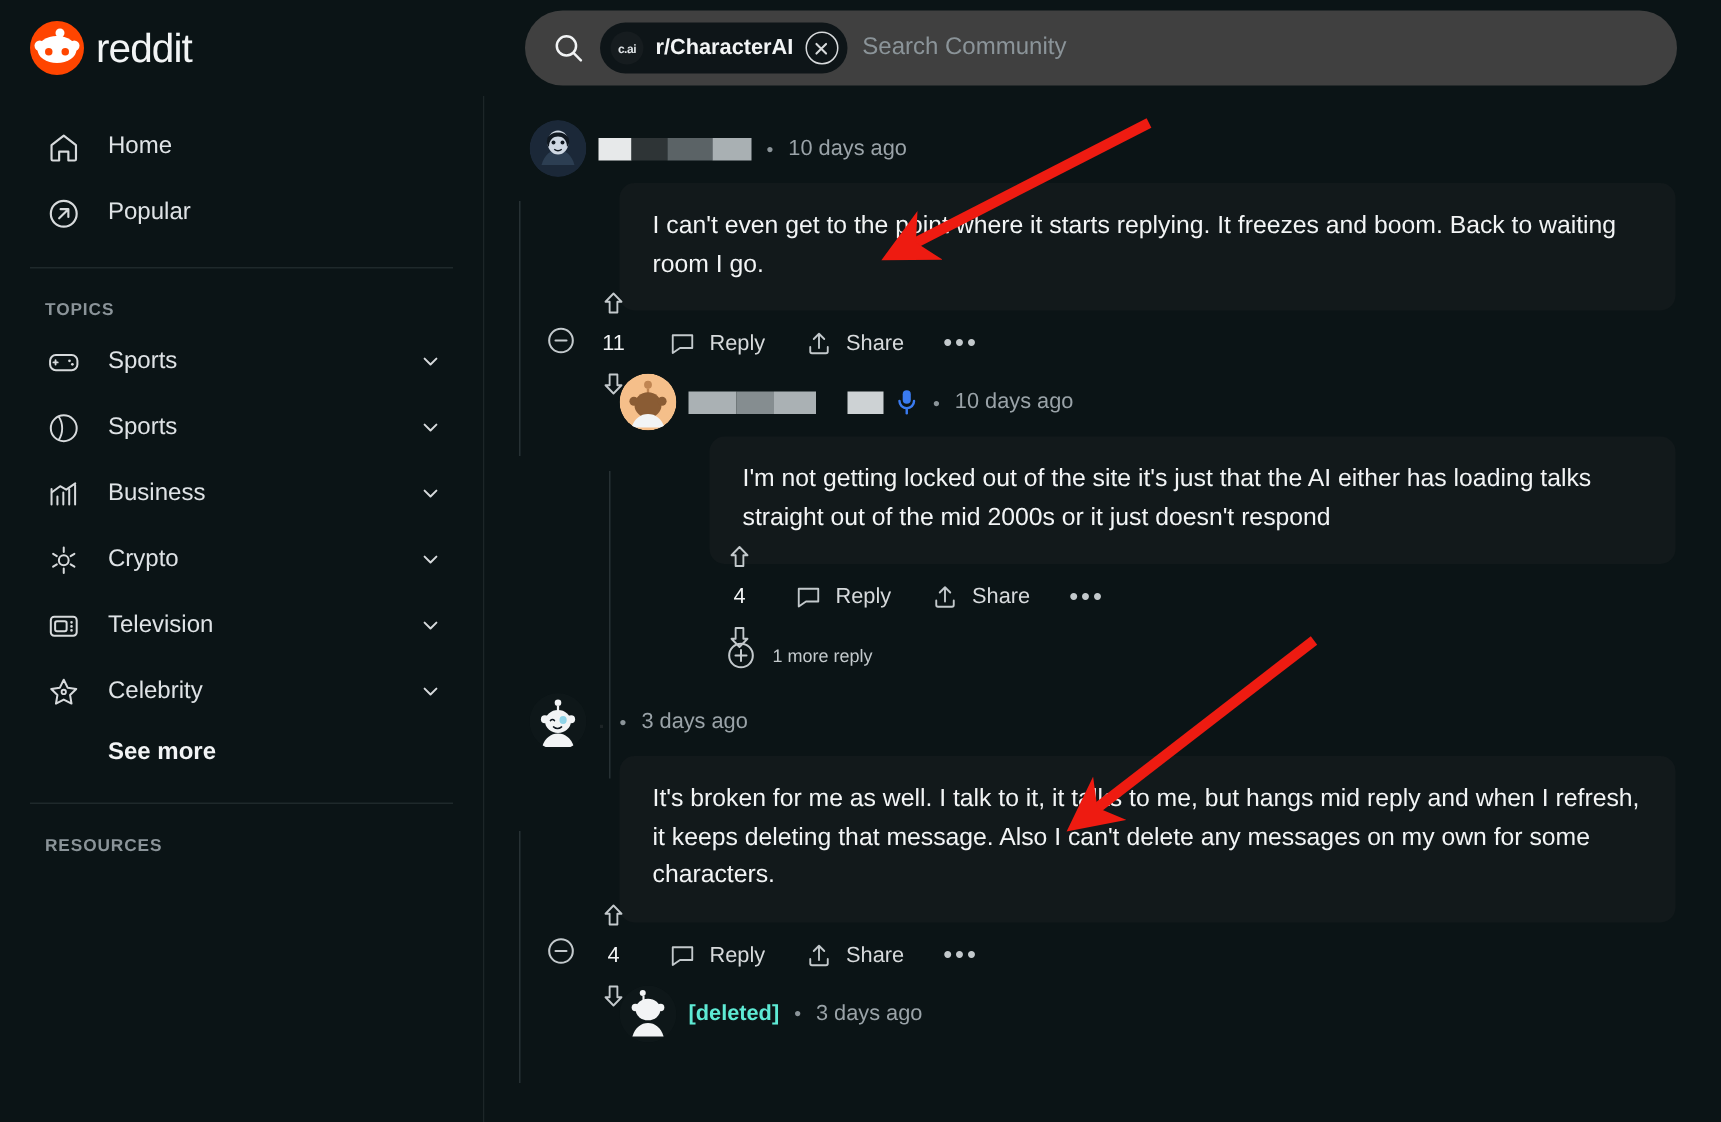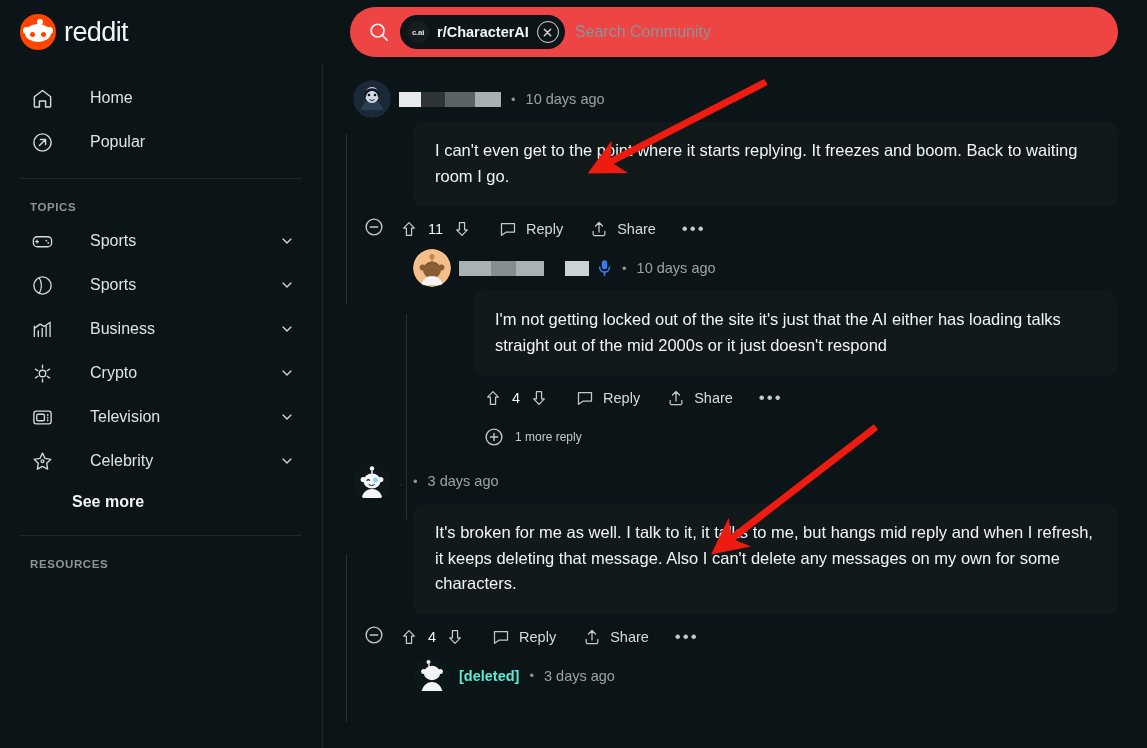--- a/index.html
+++ b/index.html
@@ -36,21 +36,21 @@
   .snoo-logo .ant { position: absolute; left: 17px; top: 5px; width: 6px; height: 6px; border-radius: 50%; background: #fff; }
   .snoo-logo .antline { position: absolute; left: 17px; top: 10px; width: 2px; height: 5px; background: #fff; }
   .snoo-logo .ear { position: absolute; top: 13px; width: 7px; height: 7px; border-radius: 50%; background: #fff; }
   .snoo-logo .ear.l { left: 3px; } .snoo-logo .ear.r { right: 3px; }
   .wordmark { color: #f2f4f5; font-size: 27px; font-weight: 400; letter-spacing: -0.6px; }
 
   .searchwrap { flex: 1; display: flex; justify-content: flex-start; padding-left: 28px; }
   .searchbar {
     display: flex; align-items: center; gap: 10px;
     width: 768px; height: 50px;
-    background: #ef4444; border-radius: 25px;
+    background: #404040; border-radius: 25px;
     padding: 0 18px;
   }
   .mag { width: 22px; height: 22px; flex: 0 0 auto; }
   .chip {
     display: flex; align-items: center; gap: 8px;
     background: #0e1518; border-radius: 18px;
     height: 34px; padding: 0 6px 0 7px; flex: 0 0 auto;
   }
   .chip-av {
     width: 22px; height: 22px; border-radius: 50%;
@@ -81,21 +81,21 @@
     width: 323px; min-width: 323px;
     background: #0b1416;
     border-right: 1px solid #1d2628;
     padding: 12px 16px 0 16px;
     overflow: hidden;
     position: relative;
   }
   .nav-item {
     display: flex; align-items: center;
     height: 44px; padding: 0 12px 0 14px;
-    border-radius: 8px; gap: 36px;
+    border-radius: 8px; gap: 18px;
     color: #d7dadc;
   }
   .nav-item .label { font-size: 16px; color: #dfe3e6; flex: 1; }
   .nav-item .ico { width: 24px; height: 24px; flex: 0 0 auto; display:flex; align-items:center; justify-content:center;}
   .chev { width: 14px; height: 14px; flex: 0 0 auto; }
   .divider { height: 1px; background: #1f292b; margin: 14px 4px; }
   .section-title {
     font-size: 11.5px; font-weight: 700; letter-spacing: 0.6px;
     color: #8b9499; padding: 8px 14px 6px 14px;
   }
@@ -124,21 +124,21 @@
   .uname-del { color: #5eead4; font-size: 14.5px; font-weight: 700; }
 
   .bubble {
     background: #12191b; border-radius: 10px;
     padding: 16px 20px 18px 22px;
     color: #f2f4f5; font-size: 16.5px; line-height: 1.55;
   }
   .actions { display: flex; align-items: center; gap: 0; height: 44px; color: #c3c9cc; }
   .act { display: flex; align-items: center; gap: 8px; }
   .act .txt { font-size: 14.5px; color: #d7dadc; }
-  .votes { display: flex; align-items: center; gap: 9px; margin-left: 14px; }
+  .votes { display: flex; align-items: center; gap: 9px; margin-left: 14px; flex-direction: column; }
   .votes .n { font-size: 14.5px; color: #f2f4f5; }
   .sp { width: 26px; }
   .dots { letter-spacing: 2px; color: #c3c9cc; font-size: 17px; line-height: 6px; }
   .more-reply { display: flex; align-items: center; gap: 10px; height: 34px; }
   .more-reply .txt { color: #c3c9cc; font-size: 12px; }
   .plus { width: 22px; height: 22px; flex: 0 0 auto; }
 
   .thread-line {
     position: absolute; width: 1px; background: #273134;
   }

